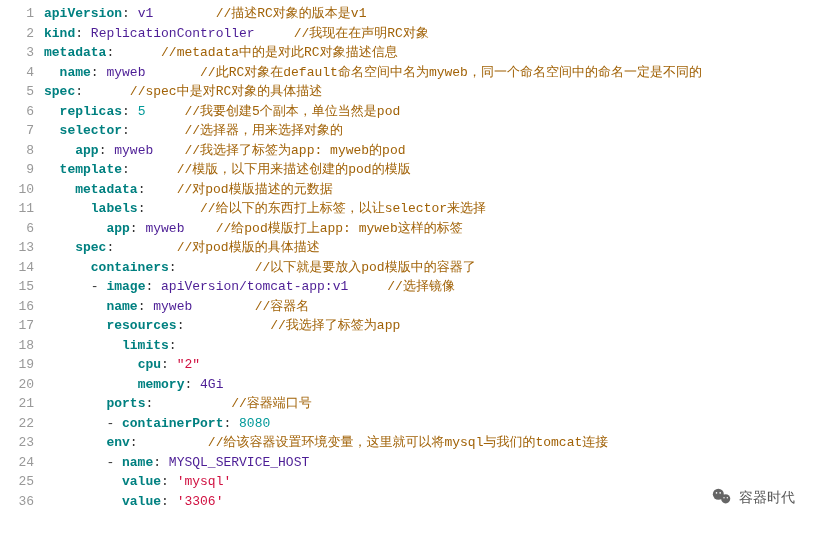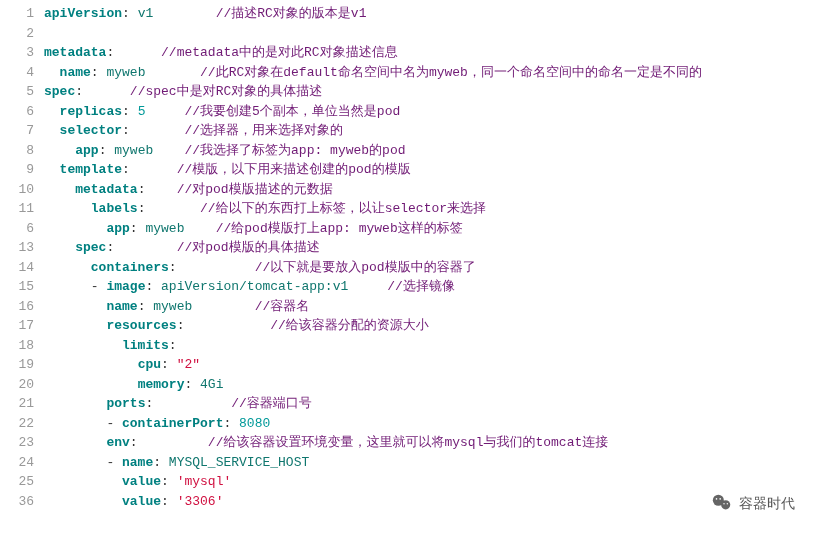--- a/index.html
+++ b/index.html
@@ -30,64 +30,64 @@
     padding-right: 10px;
     user-select: none;
     flex-shrink: 0;
   }
   .code {
     display: inline;
   }
   .key { color: #008080; font-weight: bold; }
   .str { color: #d01040; }
   .num { color: #009999; }
-  .val { color: #0f766e; }
-  .com { color: #701a75; margin-top: 16px; }
+  .val { color: #4c1d95; }
+  .com { color: #a16207; margin-top: 16px; }
   .plain { color: #333333; }
   .dash { color: #333333; }
   .watermark {
     position: absolute;
     right: 18px;
-    bottom: 22px;
+    bottom: 28px;
     display: flex;
     align-items: center;
     gap: 6px;
     color: #444;
     font-family: -apple-system, BlinkMacSystemFont, "PingFang SC", "Microsoft YaHei", sans-serif;
     font-size: 14px;
     opacity: 0.9;
   }
   .watermark .wechat-icon {
     width: 22px;
     height: 22px;
     display: inline-block;
   }
 </style>
 </head>
 <body>
 
 <div class="code-container">
   <div id="code-lines">
       <div class="line"><span class="lineno">1</span><span class="code"><span class="key">apiVersion</span><span class="plain">: </span><span class="val">v1</span><span class="plain">        </span><span class="com">//描述RC对象的版本是v1</span></span></div>
-      <div class="line"><span class="lineno">2</span></div>
+      <div class="line"><span class="lineno">2</span><span class="code"><span class="key">kind</span><span class="plain">: </span><span class="val">ReplicationController</span><span class="plain">     </span><span class="com">//我现在在声明RC对象</span></span></div>
       <div class="line"><span class="lineno">3</span><span class="code"><span class="key">metadata</span><span class="plain">:      </span><span class="com">//metadata中的是对此RC对象描述信息</span></span></div>
       <div class="line"><span class="lineno">4</span><span class="code"><span class="plain">  </span><span class="key">name</span><span class="plain">: </span><span class="val">myweb</span><span class="plain">       </span><span class="com">//此RC对象在default命名空间中名为myweb，同一个命名空间中的命名一定是不同的</span></span></div>
       <div class="line"><span class="lineno">5</span><span class="code"><span class="key">spec</span><span class="plain">:      </span><span class="com">//spec中是对RC对象的具体描述</span></span></div>
       <div class="line"><span class="lineno">6</span><span class="code"><span class="plain">  </span><span class="key">replicas</span><span class="plain">: </span><span class="num">5</span><span class="plain">     </span><span class="com">//我要创建5个副本，单位当然是pod</span></span></div>
       <div class="line"><span class="lineno">7</span><span class="code"><span class="plain">  </span><span class="key">selector</span><span class="plain">:       </span><span class="com">//选择器，用来选择对象的</span></span></div>
       <div class="line"><span class="lineno">8</span><span class="code"><span class="plain">    </span><span class="key">app</span><span class="plain">: </span><span class="val">myweb</span><span class="plain">    </span><span class="com">//我选择了标签为app: myweb的pod</span></span></div>
       <div class="line"><span class="lineno">9</span><span class="code"><span class="plain">  </span><span class="key">template</span><span class="plain">:      </span><span class="com">//模版，以下用来描述创建的pod的模版</span></span></div>
       <div class="line"><span class="lineno">10</span><span class="code"><span class="plain">    </span><span class="key">metadata</span><span class="plain">:    </span><span class="com">//对pod模版描述的元数据</span></span></div>
       <div class="line"><span class="lineno">11</span><span class="code"><span class="plain">      </span><span class="key">labels</span><span class="plain">:       </span><span class="com">//给以下的东西打上标签，以让selector来选择</span></span></div>
       <div class="line"><span class="lineno">6</span><span class="code"><span class="plain">        </span><span class="key">app</span><span class="plain">: </span><span class="val">myweb</span><span class="plain">    </span><span class="com">//给pod模版打上app: myweb这样的标签</span></span></div>
       <div class="line"><span class="lineno">13</span><span class="code"><span class="plain">    </span><span class="key">spec</span><span class="plain">:        </span><span class="com">//对pod模版的具体描述</span></span></div>
       <div class="line"><span class="lineno">14</span><span class="code"><span class="plain">      </span><span class="key">containers</span><span class="plain">:          </span><span class="com">//以下就是要放入pod模版中的容器了</span></span></div>
       <div class="line"><span class="lineno">15</span><span class="code"><span class="dash">      - </span><span class="key">image</span><span class="plain">: </span><span class="val">apiVersion/tomcat-app:v1</span><span class="plain">     </span><span class="com">//选择镜像</span></span></div>
       <div class="line"><span class="lineno">16</span><span class="code"><span class="plain">        </span><span class="key">name</span><span class="plain">: </span><span class="val">myweb</span><span class="plain">        </span><span class="com">//容器名</span></span></div>
-      <div class="line"><span class="lineno">17</span><span class="code"><span class="plain">        </span><span class="key">resources</span><span class="plain">:           </span><span class="com">//给该容器分配的资源大小</span></span></div>
+      <div class="line"><span class="lineno">17</span><span class="code"><span class="plain">        </span><span class="key">resources</span><span class="plain">:           </span><span class="com">//我选择了标签为app</span></span></div>
       <div class="line"><span class="lineno">18</span><span class="code"><span class="plain">          </span><span class="key">limits</span><span class="plain">:</span></span></div>
       <div class="line"><span class="lineno">19</span><span class="code"><span class="plain">            </span><span class="key">cpu</span><span class="plain">: </span><span class="str">"2"</span></span></div>
       <div class="line"><span class="lineno">20</span><span class="code"><span class="plain">            </span><span class="key">memory</span><span class="plain">: </span><span class="val">4Gi</span></span></div>
       <div class="line"><span class="lineno">21</span><span class="code"><span class="plain">        </span><span class="key">ports</span><span class="plain">:          </span><span class="com">//容器端口号</span></span></div>
       <div class="line"><span class="lineno">22</span><span class="code"><span class="dash">        - </span><span class="key">containerPort</span><span class="plain">: </span><span class="num">8080</span></span></div>
       <div class="line"><span class="lineno">23</span><span class="code"><span class="plain">        </span><span class="key">env</span><span class="plain">:         </span><span class="com">//给该容器设置环境变量，这里就可以将mysql与我们的tomcat连接</span></span></div>
       <div class="line"><span class="lineno">24</span><span class="code"><span class="dash">        - </span><span class="key">name</span><span class="plain">: </span><span class="val">MYSQL_SERVICE_HOST</span></span></div>
       <div class="line"><span class="lineno">25</span><span class="code"><span class="plain">          </span><span class="key">value</span><span class="plain">: </span><span class="str">'mysql'</span></span></div>
       <div class="line"><span class="lineno">36</span><span class="code"><span class="plain">          </span><span class="key">value</span><span class="plain">: </span><span class="str">'3306'</span></span></div>
     </div>

